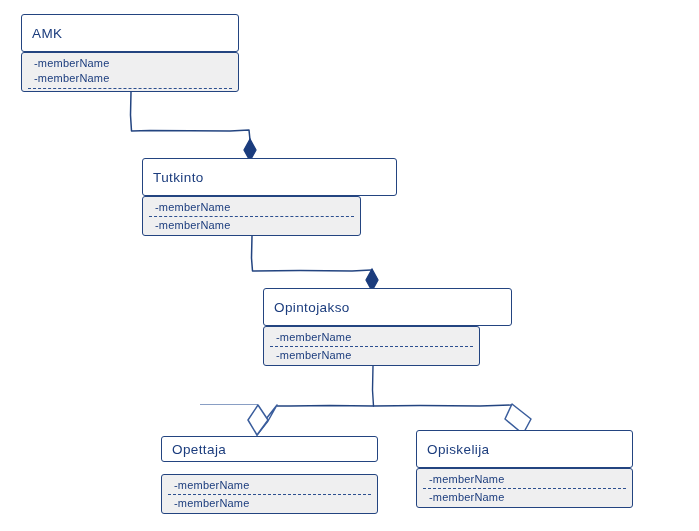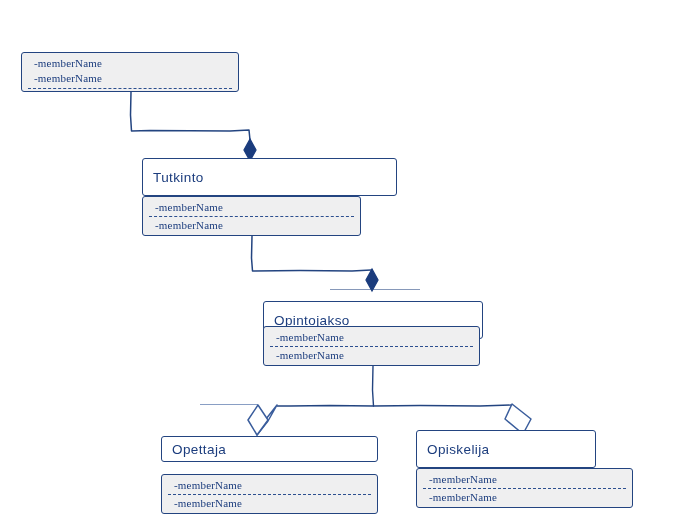--- a/index.html
+++ b/index.html
@@ -54,21 +54,20 @@
     border-radius: 3px;
     padding: 3px 0 3px 0;
   }
   .uml-attr {
     color: #1b3c7d;
     font-size: 11px;
     letter-spacing: 0.2px;
     padding-left: 12px;
     line-height: 15px;
     white-space: nowrap;
-    font-family: Liberation Serif, serif;
   }
   .attr-sep {
     border-top: 1.4px dashed #2c4f8f;
     margin: 1px 6px 1px 6px;
     height: 0;
   }
   .sep-bottom {
     margin-top: 2px;
   }
 </style>
@@ -100,40 +99,43 @@
     </g>
 
     <g>
       <path d="M 373.5 406 L 420 405.5 L 480 406 L 512 405" fill="none" stroke="#234480" stroke-width="1.4" stroke-linejoin="round" stroke-linecap="round"></path>
       <path d="M 512 404 L 531 419 L 523 434 L 505 419 Z" fill="#ffffff" stroke="#3a5d9c" stroke-width="1.5" stroke-linejoin="round"></path>
       <path d="M 470 430.5 L 560 430.5" stroke="#3a5d9c" stroke-width="1.2" fill="none" opacity="0.6"></path>
     </g>
   </svg>
 
   <div class="uml-class" style="left:21px; top:14px; width:218px; height:78px;">
+    <div class="uml-title" style="width:218px; height:38px;">
+      <span>AMK</span>
+    </div>
     <div class="uml-attrs" style="top:38px; width:218px; height:40px;">
       <div class="uml-attr">-memberName</div>
       <div class="uml-attr">-memberName</div>
       <div class="attr-sep sep-bottom"></div>
     </div>
   </div>
 
   <div class="uml-class" style="left:142px; top:158px; width:219px; height:78px;">
     <div class="uml-title" style="width:255px; height:38px;">
       <span>Tutkinto</span>
     </div>
     <div class="uml-attrs" style="top:38px; width:219px; height:40px;">
       <div class="uml-attr">-memberName</div>
       <div class="attr-sep"></div>
       <div class="uml-attr">-memberName</div>
     </div>
   </div>
 
   <div class="uml-class" style="left:263px; top:288px; width:217px; height:78px;">
-    <div class="uml-title" style="width:220px; height:38px;margin-top:13px;">
+    <div class="uml-title" style="width:249px; height:38px;">
       <span>Opintojakso</span>
     </div>
     <div class="uml-attrs" style="top:38px; width:217px; height:40px;">
       <div class="uml-attr">-memberName</div>
       <div class="attr-sep"></div>
       <div class="uml-attr">-memberName</div>
     </div>
   </div>
 
   <div class="uml-class" style="left:161px; top:436px; width:217px; height:78px;">
@@ -141,21 +143,21 @@
       <span>Opettaja</span>
     </div>
     <div class="uml-attrs" style="top:38px; width:217px; height:40px;">
       <div class="uml-attr">-memberName</div>
       <div class="attr-sep"></div>
       <div class="uml-attr">-memberName</div>
     </div>
   </div>
 
   <div class="uml-class" style="left:416px; top:430px; width:217px; height:78px;">
-    <div class="uml-title" style="width:180px; height:38px;">
+    <div class="uml-title" style="width:217px; height:38px;">
       <span>Opiskelija</span>
     </div>
     <div class="uml-attrs" style="top:38px; width:217px; height:40px;">
       <div class="uml-attr">-memberName</div>
       <div class="attr-sep"></div>
       <div class="uml-attr">-memberName</div>
     </div>
   </div>
 
 </div>

